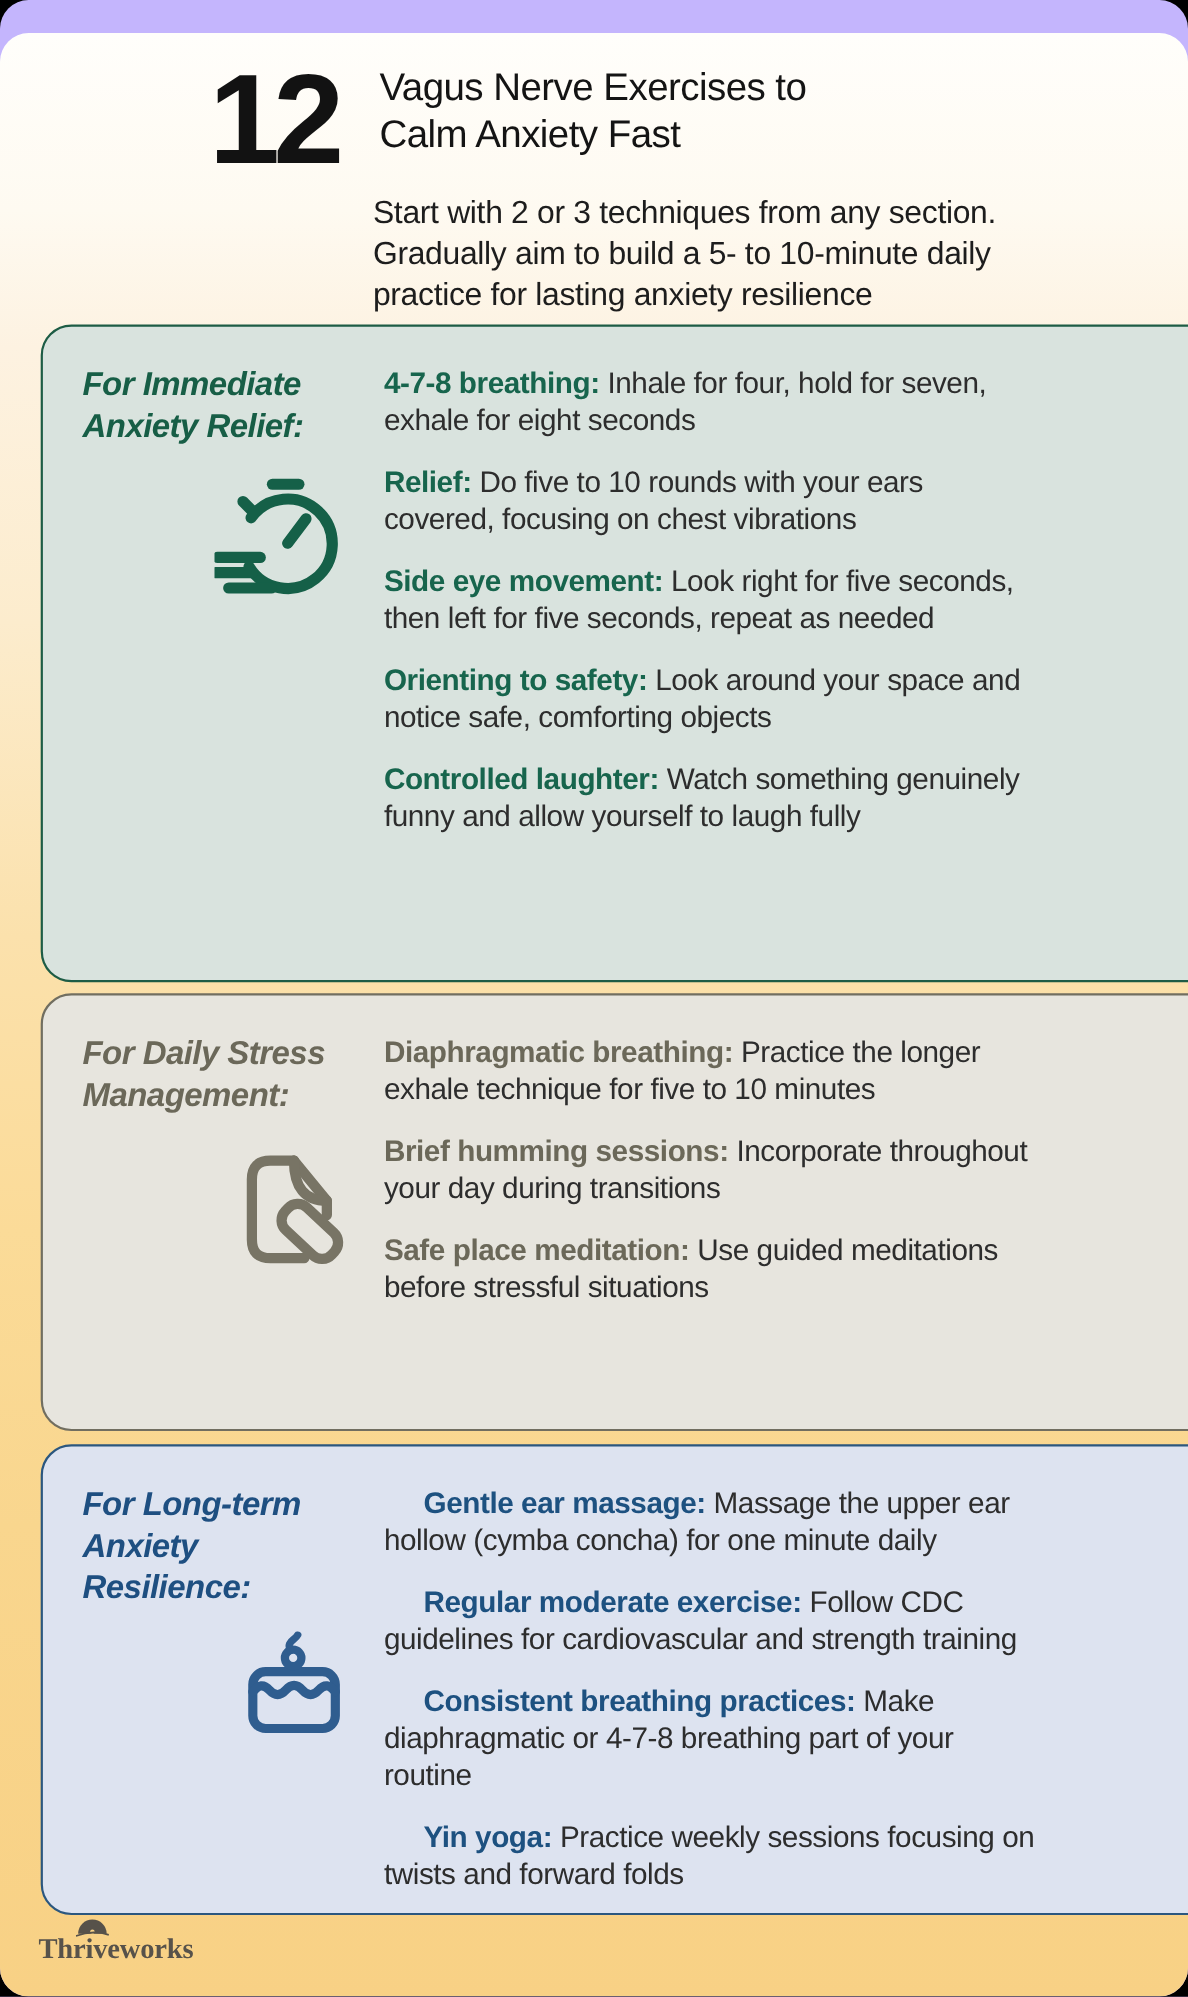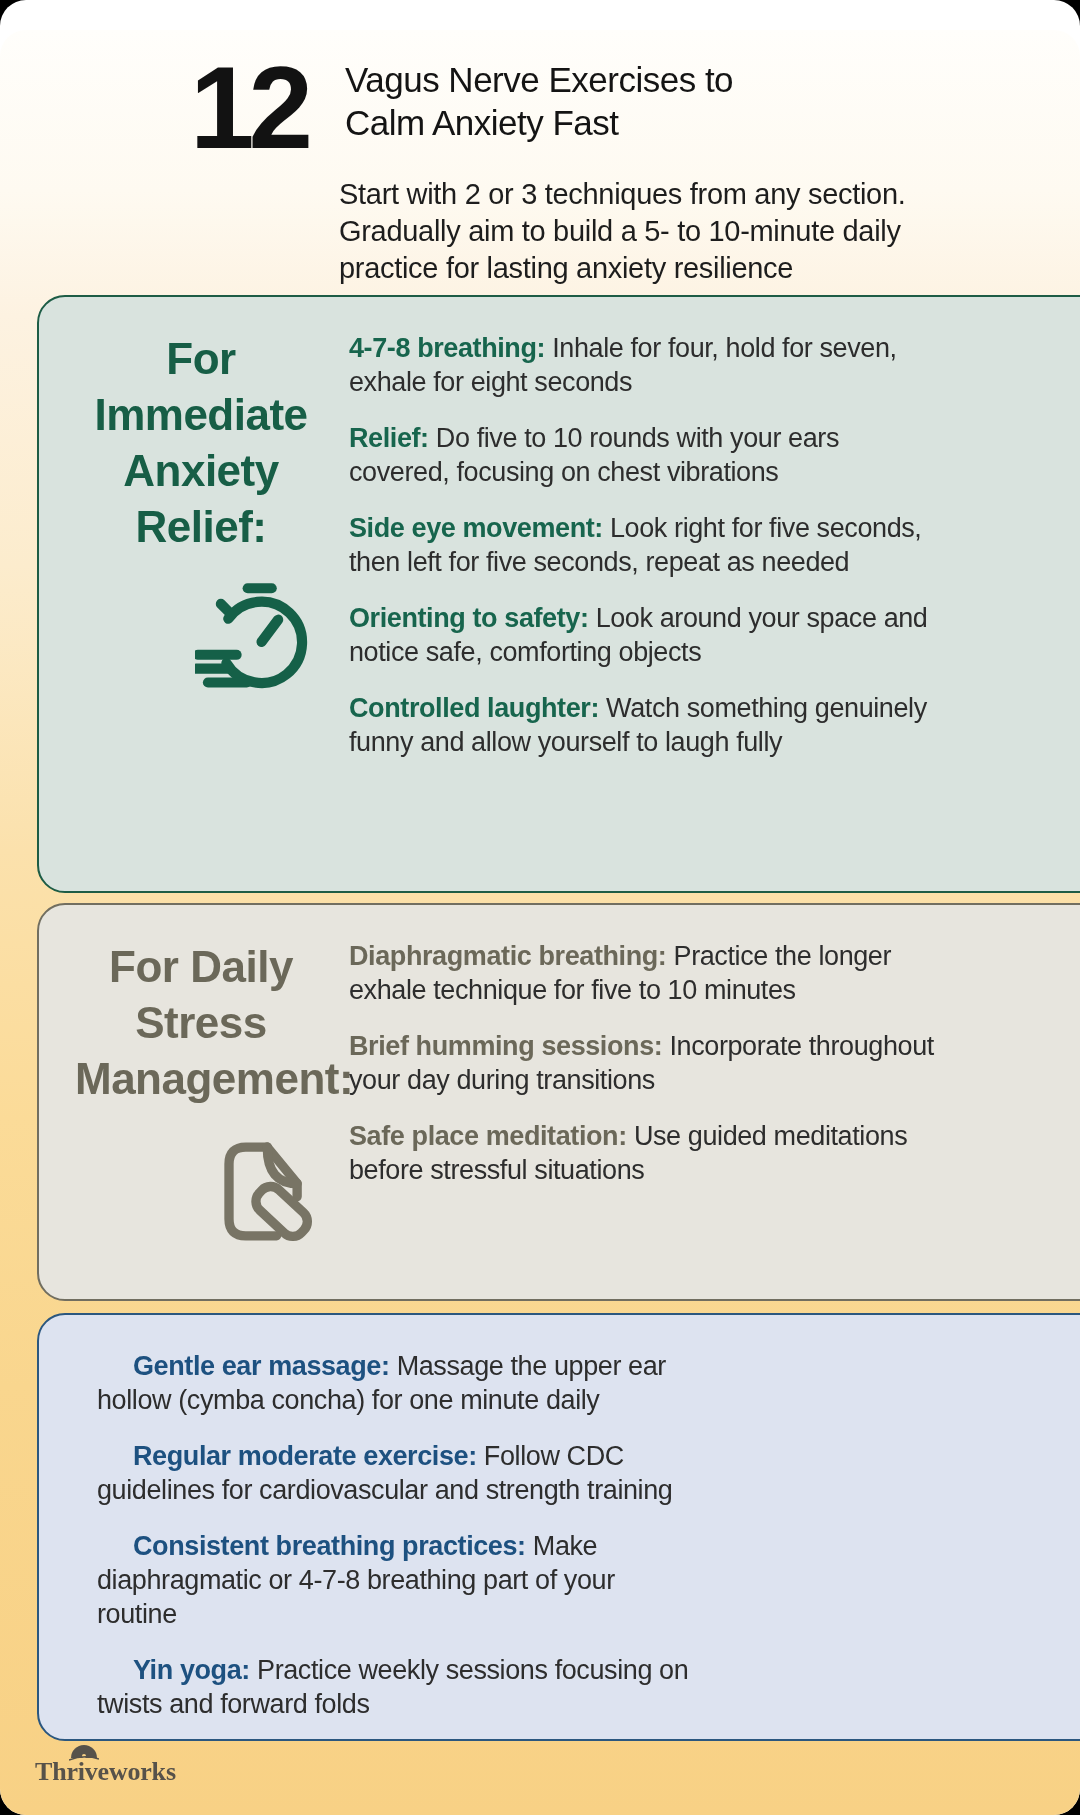--- a/index.html
+++ b/index.html
@@ -1,31 +1,31 @@
 <!DOCTYPE html>
 <html><head>
 <meta charset="utf-8">
 <style>
   html,body{margin:0;padding:0;background:#000;}
   body{width:1080px;height:1815px;font-family:"Liberation Sans",sans-serif;-webkit-font-smoothing:antialiased;}
-  .page{position:relative;width:1080px;height:1815px;background:#ffffff;border-radius:26px;overflow:hidden;}
+  .page{position:relative;width:1080px;height:1815px;background:#c4b5fd;border-radius:26px;overflow:hidden;}
   .sheet{position:absolute;left:0;right:0;top:30px;bottom:0;border-radius:26px 26px 0 0;
     background:linear-gradient(180deg,#fffefb 0%,#fefaf1 9%,#fdf2e1 16%,#fceccd 30%,#fbe1ac 46%,#fbdb98 61%,#f9d68e 76%,#f8d185 100%);}
   
   .header{position:absolute;left:0;top:44px;width:1080px;}
   .big-number{position:absolute;left:190px;top:6px;font-size:116px;font-weight:bold;letter-spacing:-6px;color:#121212;line-height:1;}
   .title{position:absolute;left:345px;top:14px;font-size:35px;font-weight:normal;color:#141414;line-height:1.24;letter-spacing:-0.5px;white-space:pre-line;}
   .subtitle{position:absolute;left:339px;top:132px;font-size:29px;color:#1d1d1d;line-height:1.28;letter-spacing:-0.3px;white-space:pre-line;}
   
   .card{position:absolute;left:37px;width:1085px;border-radius:28px;border:2px solid;box-sizing:border-box;display:flex;padding:34px 40px 20px 36px;}
   .card.s1{top:295px;height:598px;background:#d9e3de;border-color:#1d5c45;}
   .card.s2{top:903px;height:398px;background:#e7e5de;border-color:#716e60;}
   .card.s3{top:1313px;height:428px;background:#dde3f0;border-color:#2b577f;}
   .leftcol{width:252px;flex:0 0 252px;display:flex;flex-direction:column;}
-  .heading{font-size:44px;font-weight:bold;line-height:1.27;text-align:center;letter-spacing:-0.5px;white-space:pre-line;}
+  .heading{font-size:30px;font-weight:bold;line-height:1.27;text-align:left;letter-spacing:-0.5px;white-space:pre-line;font-style:italic;}
   .s1 .heading{color:#175e46;}
   .s2 .heading{color:#6b6859;}
   .s3 .heading{color:#1e4f81;}
   .icon-wrap{margin-left:auto;}
   .s1 .icon-wrap{margin-top:24px;margin-right:10px;}
   .s2 .icon-wrap{margin-top:28px;margin-right:0;}
   .s3 .icon-wrap{margin-top:20px;margin-right:8px;}
   .items{margin-left:22px;width:712px;}
   .item{margin:0 0 22px 0;font-size:27px;line-height:34px;color:#2d2d2d;letter-spacing:-0.4px;white-space:pre-line;}
   .item .lead{font-weight:bold;}
@@ -102,20 +102,33 @@
       <p class="item"><span class="lead">Diaphragmatic breathing:</span><span> Practice the longer
 exhale technique for five to 10 minutes</span></p>
       <p class="item"><span class="lead">Brief humming sessions:</span><span> Incorporate throughout
 your day during transitions</span></p>
       <p class="item"><span class="lead">Safe place meditation:</span><span> Use guided meditations
 before stressful situations</span></p>
     </div>
   </section>
 
   <section class="card s3">
+    <div class="leftcol">
+      <div class="heading">For Long-term
+Anxiety
+Resilience:</div>
+      <div class="icon-wrap">
+        <svg width="100" height="100" viewBox="0 0 120 120" fill="none" stroke="#2f5d8f" stroke-width="10" stroke-linecap="round" stroke-linejoin="round">
+          <rect x="13" y="44" width="90" height="62" rx="14"></rect>
+          <path d="M 13,66 Q 22,54 31,64 Q 40,74 49,64 Q 58,54 67,64 Q 76,74 85,64 Q 94,54 103,66"></path>
+          <circle cx="57" cy="29" r="9" stroke-width="9"></circle>
+          <path d="M 54,21 C 49,11 59,10 62,4" stroke-width="8"></path>
+        </svg>
+      </div>
+    </div>
     <div class="items">
       <p class="item"><span class="lead">Gentle ear massage:</span><span> Massage the upper ear
 hollow (cymba concha) for one minute daily</span></p>
       <p class="item"><span class="lead">Regular moderate exercise:</span><span> Follow CDC
 guidelines for cardiovascular and strength training</span></p>
       <p class="item"><span class="lead">Consistent breathing practices:</span><span> Make
 diaphragmatic or 4-7-8 breathing part of your
 routine</span></p>
       <p class="item"><span class="lead">Yin yoga:</span><span> Practice weekly sessions focusing on
 twists and forward folds</span></p>

